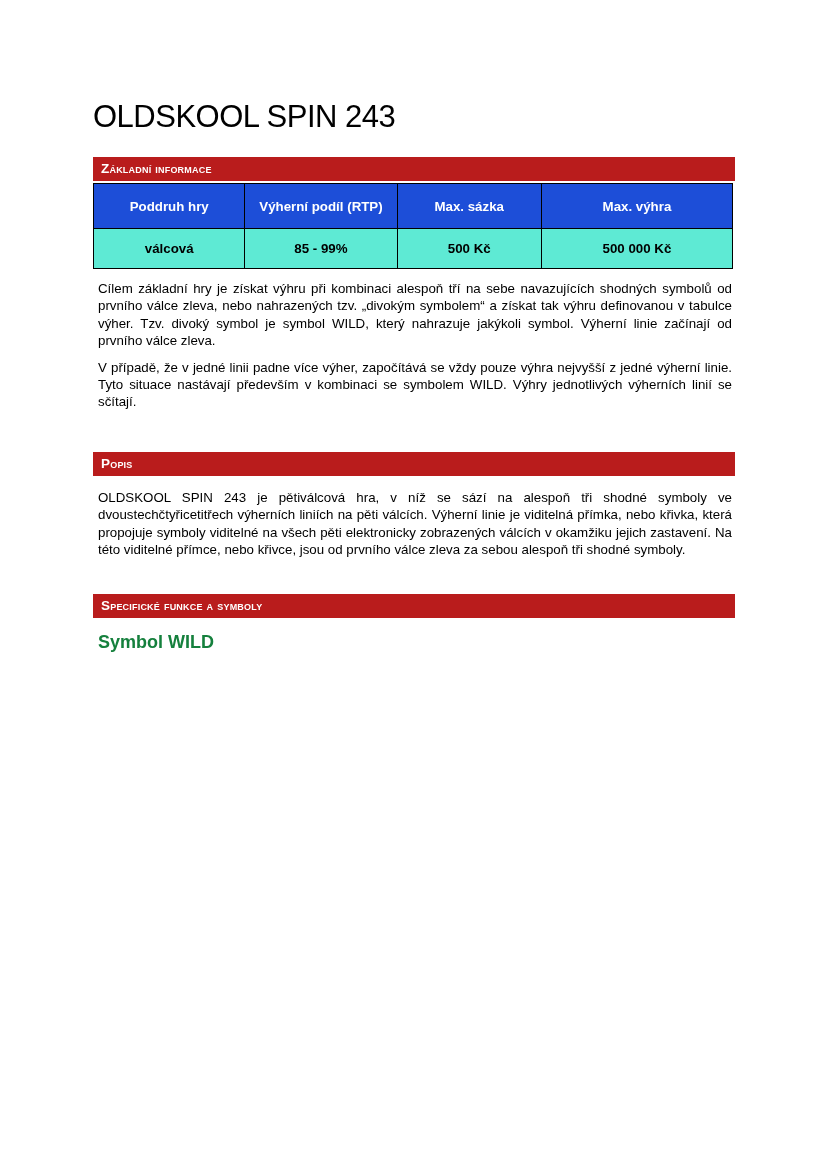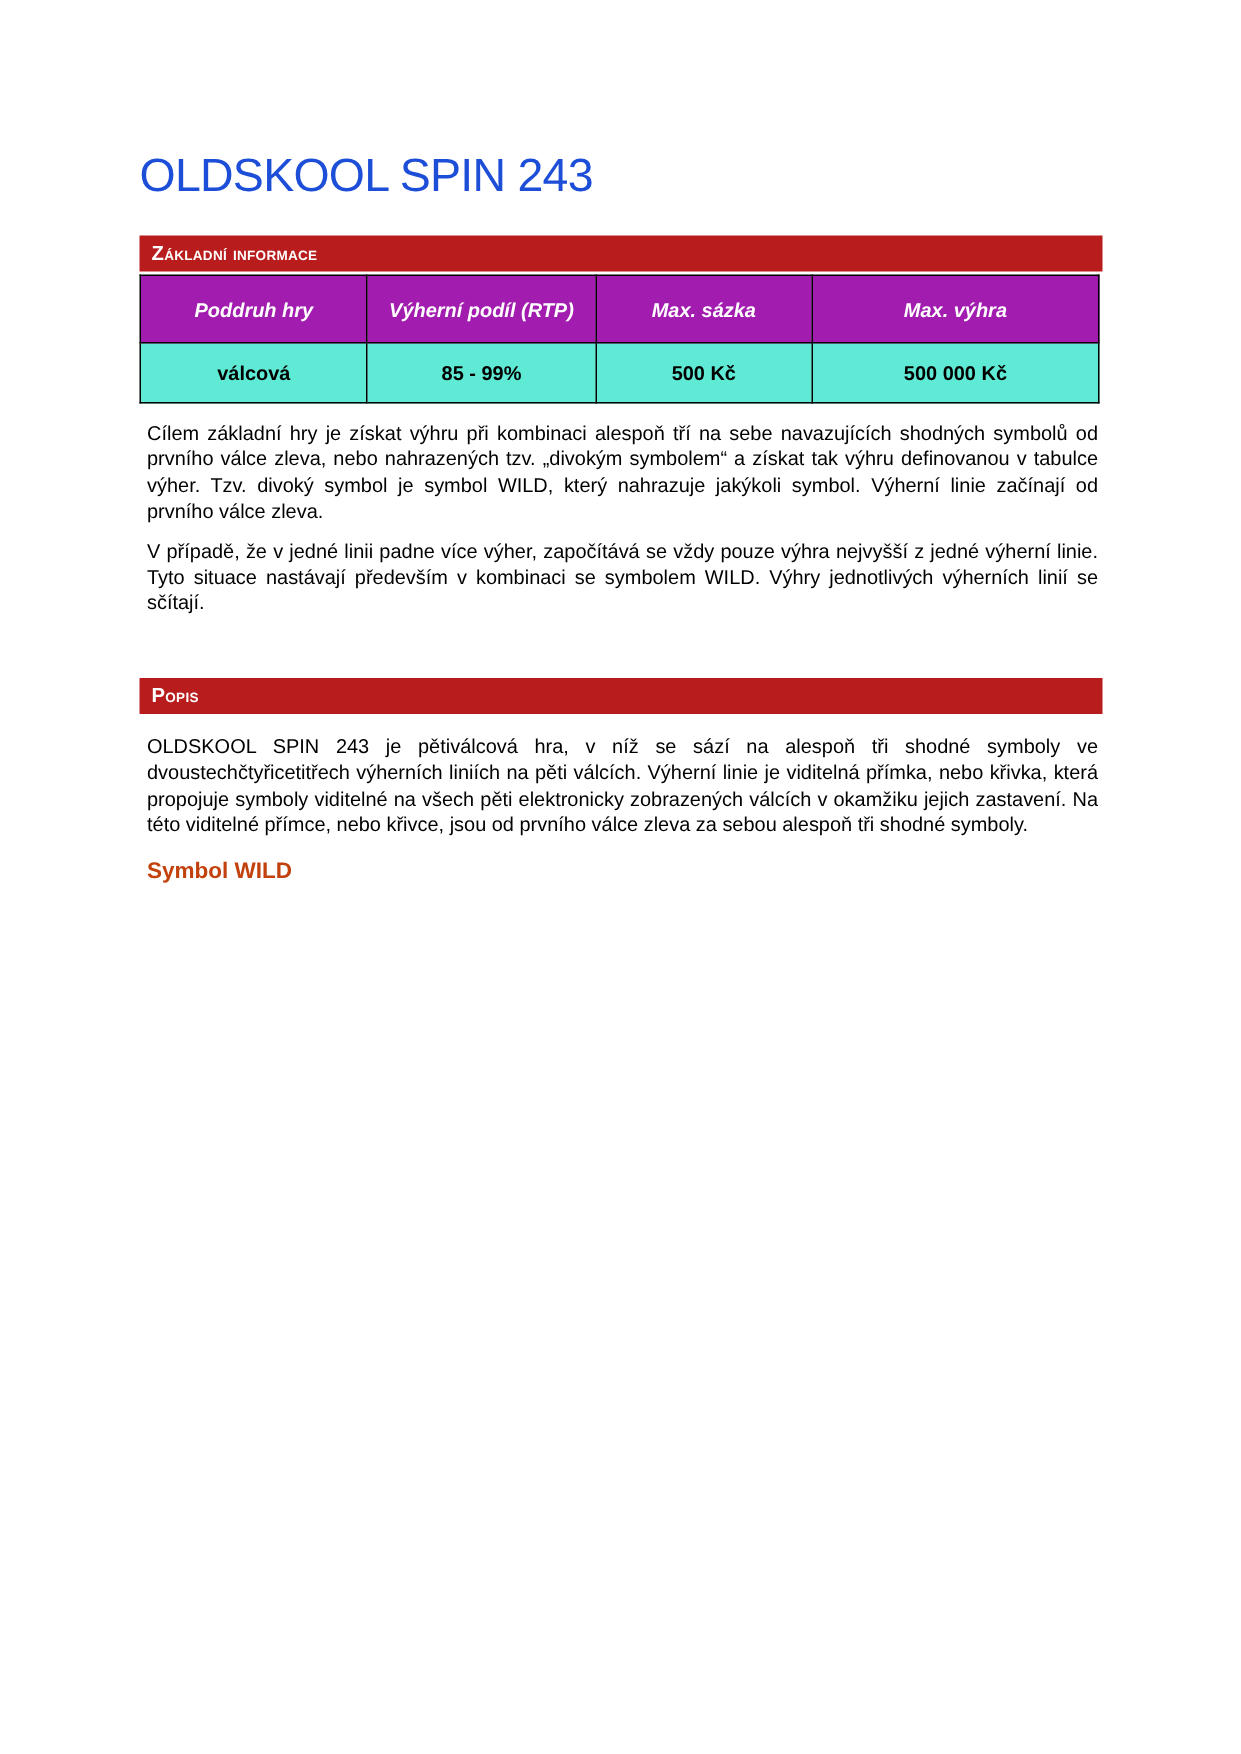--- a/index.html
+++ b/index.html
@@ -19,21 +19,21 @@
   }
   .content {
     width: 642px;
     margin-left: 93px;
   }
   .doc-title {
     margin-top: 96px;
     font-size: 31px;
     line-height: 42px;
     letter-spacing: -0.5px;
-    color: #1d4ed8;
+    color: #000000;
     font-weight: 400;
   }
   .section-bar {
     margin-top: 19px;
     background: #b91c1c;
     color: #ffffff;
     font-weight: 700;
     font-size: 13.5px;
     font-variant: small-caps;
     letter-spacing: 0.2px;
@@ -47,25 +47,24 @@
     border-collapse: collapse;
     table-layout: fixed;
     font-size: 13.3px;
   }
   table.info-table th, table.info-table td {
     border: 1.5px solid #000000;
     text-align: center;
     vertical-align: middle;
   }
   table.info-table th {
-    background: #a21caf;
+    background: #1d4ed8;
     color: #ffffff;
     font-weight: 700;
     height: 45px;
-    font-style: italic;
   }
   table.info-table td {
     background: #5eead4;
     color: #000000;
     font-weight: 700;
     height: 40px;
   }
   .col-1 { width: 23.7%; }
   .col-2 { width: 23.8%; }
   .col-3 { width: 22.6%; }
@@ -80,23 +79,23 @@
     padding: 0 3px 0 5px;
     color: #000000;
   }
   .p-goal-1  { margin-top: 11px; }
   .p-goal-2  { margin-top: 9px; }
   .p-popis-1 { margin-top: 13px; }
   .p-func-1  { margin-top: 16px; }
   .sub-heading {
     margin-top: 14px;
     padding-left: 5px;
-    font-size: 15px;
+    font-size: 18px;
     font-weight: 700;
-    color: #c2410c;
+    color: #15803d;
   }
 </style>
 </head>
 <body>
 
 <div class="page">
   <div class="content">
 
     <h1 class="doc-title">OLDSKOOL SPIN 243</h1>
 
@@ -129,18 +128,19 @@
 
 
     <p class="body-text p-goal-1">Cílem základní hry je získat výhru při kombinaci alespoň tří na sebe navazujících shodných symbolů od prvního válce zleva, nebo nahrazených tzv. „divokým symbolem“ a získat tak výhru definovanou v tabulce výher. Tzv. divoký symbol je symbol WILD, který nahrazuje jakýkoli symbol. Výherní linie začínají od prvního válce zleva.</p>
 
     <p class="body-text p-goal-2">V případě, že v jedné linii padne více výher, započítává se vždy pouze výhra nejvyšší z jedné výherní linie. Tyto situace nastávají především v kombinaci se symbolem WILD. Výhry jednotlivých výherních linií se sčítají.</p>
 
     <div class="section-bar bar-popis">Popis</div>
 
     <p class="body-text p-popis-1">OLDSKOOL SPIN 243 je pětiválcová hra, v níž se sází na alespoň tři shodné symboly ve dvoustechčtyřicetitřech výherních liniích na pěti válcích. Výherní linie je viditelná přímka, nebo křivka, která propojuje symboly viditelné na všech pěti elektronicky zobrazených válcích v okamžiku jejich zastavení. Na této viditelné přímce, nebo křivce, jsou od prvního válce zleva za sebou alespoň tři shodné symboly.</p>
 
+    <div class="section-bar bar-func">Specifické funkce a symboly</div>
 
     <div class="sub-heading">Symbol WILD</div>
 
 
   </div>
 </div>
 
 </body></html>

